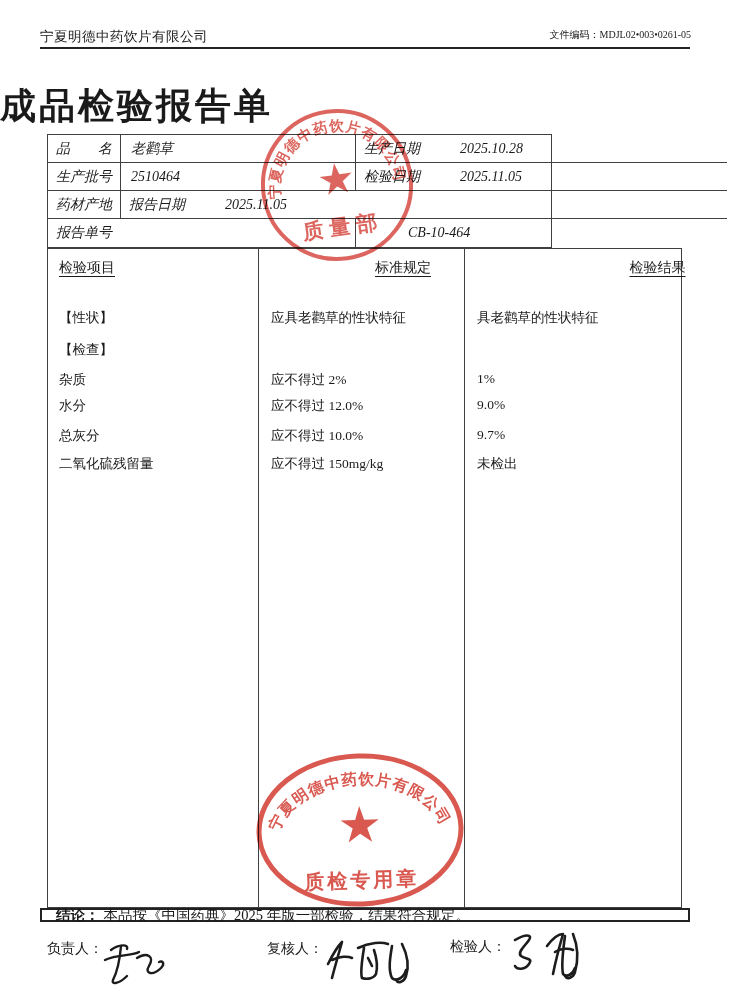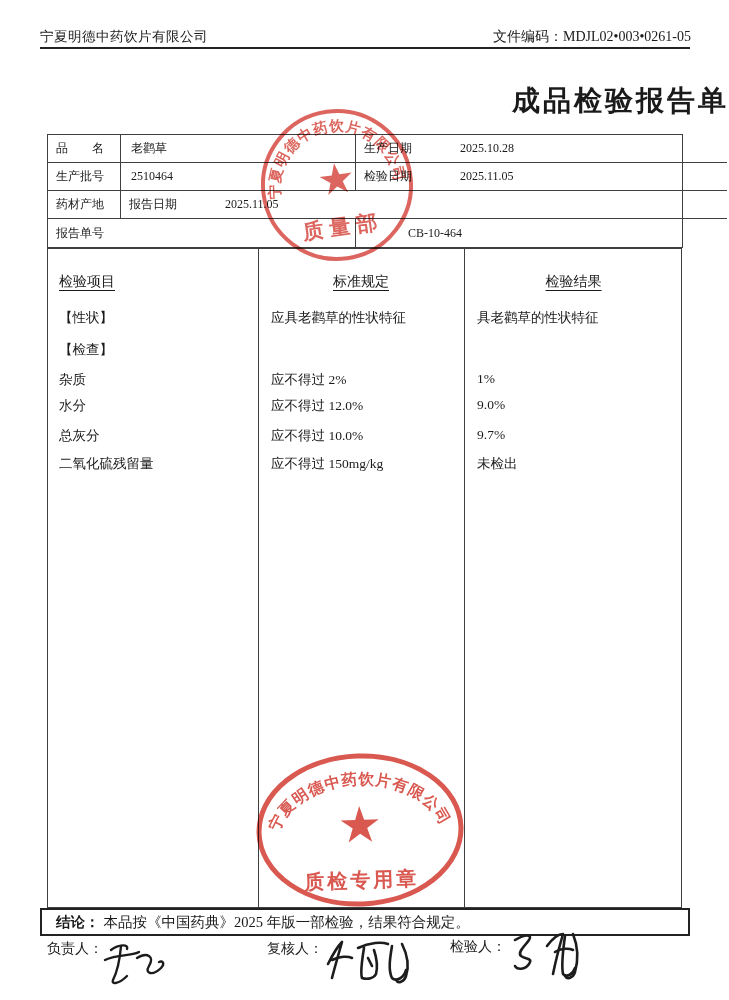--- a/index.html
+++ b/index.html
@@ -4,58 +4,58 @@
 <style>
   * { margin:0; padding:0; box-sizing:border-box; }
   html,body { background:#ffffff; }
   .page {
     position:relative; width:729px; height:1000px; background:#fff;
     font-family:"Liberation Serif","DejaVu Serif",serif; color:#1a1a1a;
     overflow:hidden; margin:0 auto;border-radius:23px;
   }
   
   .hdr-company { position:absolute; left:40px; top:28px; font-size:13.5px; letter-spacing:.5px; }
-  .hdr-code    { position:absolute; right:38px; top:28px; font-size:14px; }
+  .hdr-code    { position:absolute; right:38px; top:28px; font-size:10px; }
   .hdr-rule    { position:absolute; left:40px; top:47px; width:650px; height:2px; background:#222; }
   
-  .title { position:absolute; left:0; top:82px; width:100%; text-align:right;
-           font-size:28px; font-weight:bold; letter-spacing:3px; }
-  
-  .info-table { position:absolute; left:47px; top:134px; width:636px; height:114px;
-                border:1px solid #3f3f3f; font-size:12px;
-                display:grid; grid-template-rows:repeat(4,1fr); }
+  .title { position:absolute; left:0; top:82px; width:100%; text-align:left;
+           font-size:36px; font-weight:bold; letter-spacing:3px; }
+  
+  .info-table { position:absolute; left:47px; top:134px; width:505px; height:114px;
+                border:1px solid #3f3f3f; font-size:14px;
+                display:grid; grid-template-rows:repeat(4,1fr);font-style:italic; }
   .info-row  { display:grid; grid-template-columns:73px 235px 327px; border-bottom:1px solid #3f3f3f; }
   .info-row.last { grid-template-columns:308px 327px; border-bottom:none;gap:44px; }
   .ic { display:flex; align-items:center; }
   .ic-label  { padding-left:8px;  border-right:1px solid #3f3f3f; }
   .ic-value  { padding-left:10px; border-right:1px solid #3f3f3f; }
   .ic-right  { padding-left:8px; }
   .ic-right .dlabel { width:88px; flex:none; }
   .ic-right .dvalue { margin-left:8px; }
   
   .test-table { position:absolute; left:47px; top:248px; width:635px; height:660px;
                 border:1px solid #3f3f3f; font-size:13.5px; }
   .vline { position:absolute; top:0; bottom:0; width:1px; background:#3f3f3f; }
   .vline.v1 { left:210px; } .vline.v2 { left:416px; }
   .t-flex { position:absolute; left:0; width:100%; display:flex; }
   .t-c1 { width:210px; flex:none; padding-left:11px; }
   .t-c2 { width:206px; flex:none; padding-left:13px; }
   .t-c3 { width:219px; flex:none; padding-left:13px; }
-  .t-head { top:24px; font-size:14px; }
+  .t-head { top:10px; font-size:14px;gap:42px; }
   .t-head .t-c1 span, .t-head .t-c2 span, .t-head .t-c3 span
         { text-decoration:underline; text-underline-offset:4px; }
   .t-head .t-c2, .t-head .t-c3 { text-align:center; padding-left:0; }
   .r0 { top:60px; } .r1 { top:92px; } .r2 { top:122px; }
   .r3 { top:148px; } .r4 { top:178px; } .r5 { top:206px; }
   
   .stamp { position:absolute; mix-blend-mode:multiply; pointer-events:none; }
   .stamp-top    { left:256px; top:106px;  width:162px; height:158px; opacity:.78; transform:rotate(-8deg); }
   .stamp-bottom { left:252px; top:750px; width:216px; height:160px; opacity:.85; transform:rotate(-2deg); }
   
-  .conclusion { position:absolute; left:40px; top:908px; width:650px; height:28px;
+  .conclusion { position:absolute; left:40px; top:908px; width:650px; height:14px;
                 border:2px solid #222; display:flex; align-items:center;
                 padding-left:14px; font-size:14.5px; }
   .conclusion .c-label { font-weight:bold; margin-right:4px; }
   
   .sig-label { position:absolute; font-size:14px; }
   .lab-resp { left:47px;  top:940px; }
   .lab-rev  { left:267px; top:940px; }
   .lab-insp { left:450px; top:938px; }
   .sig-svg { position:absolute; }
   .sig1 { left:97px;  top:936px; }

